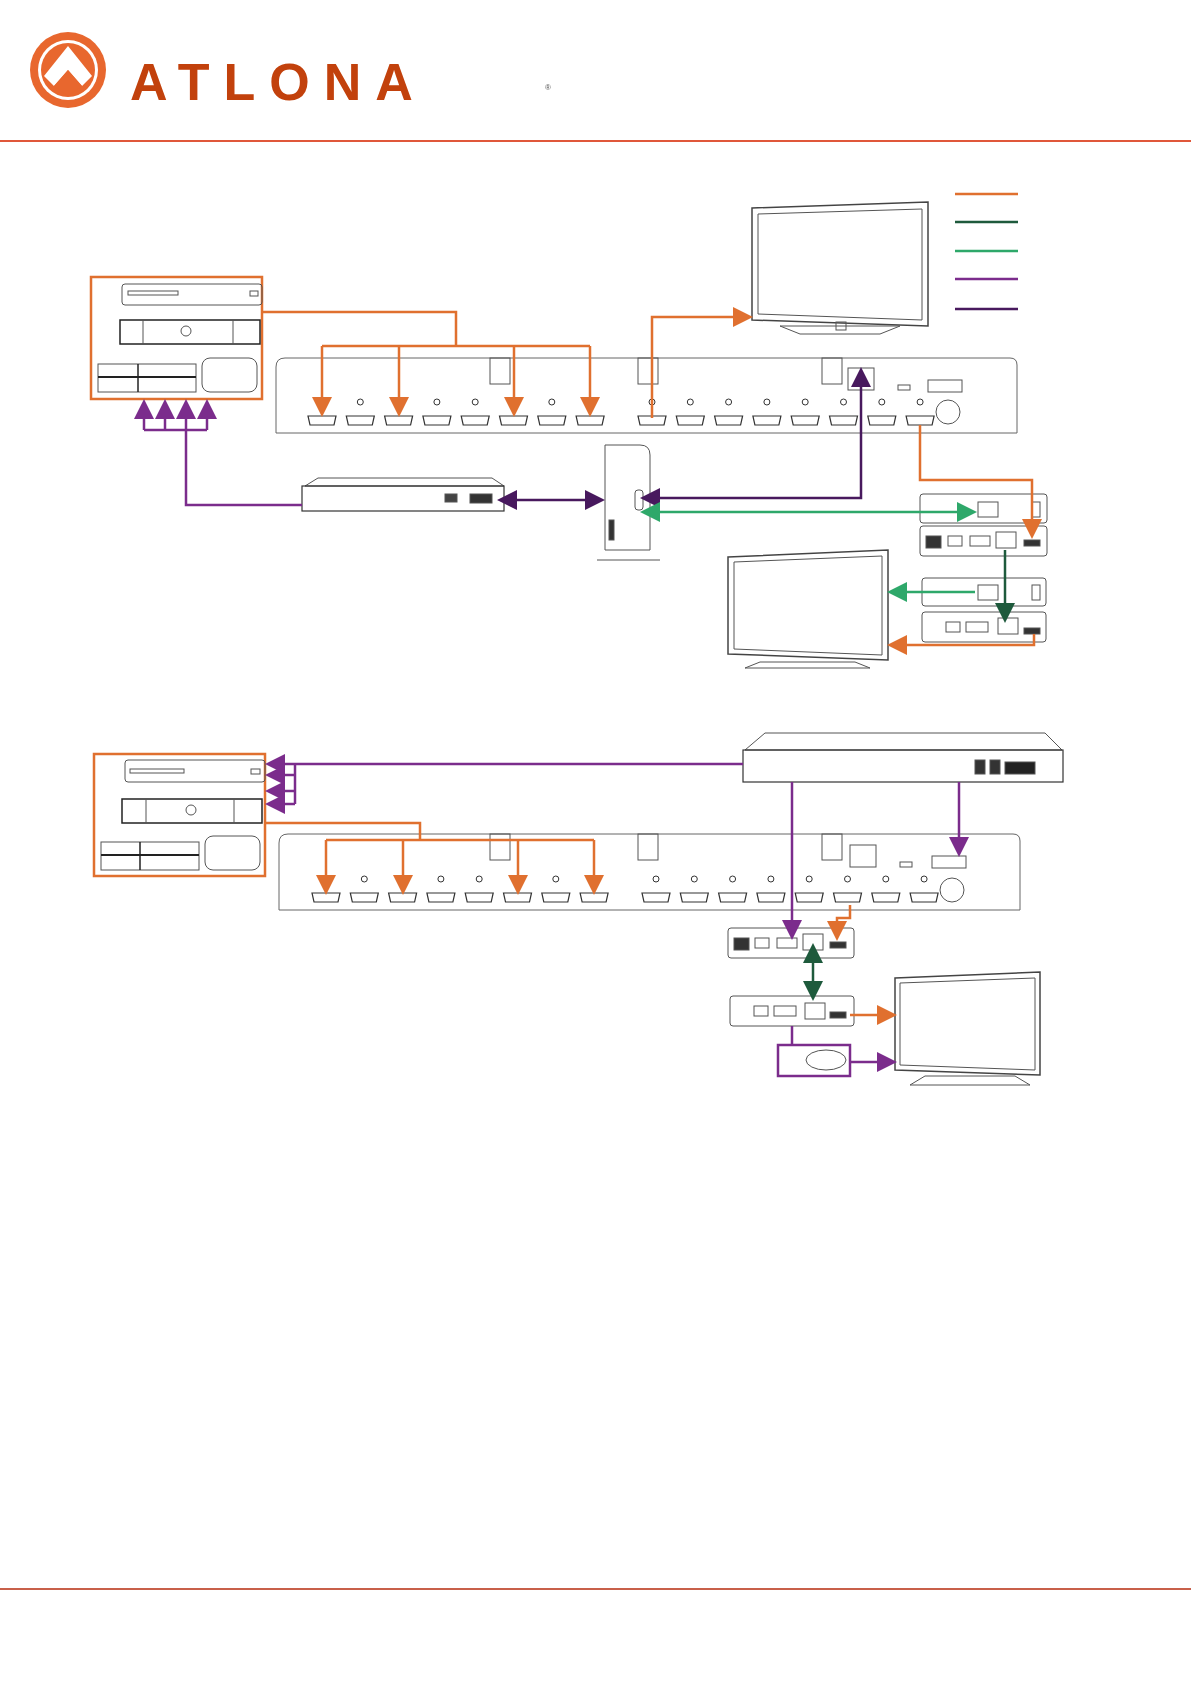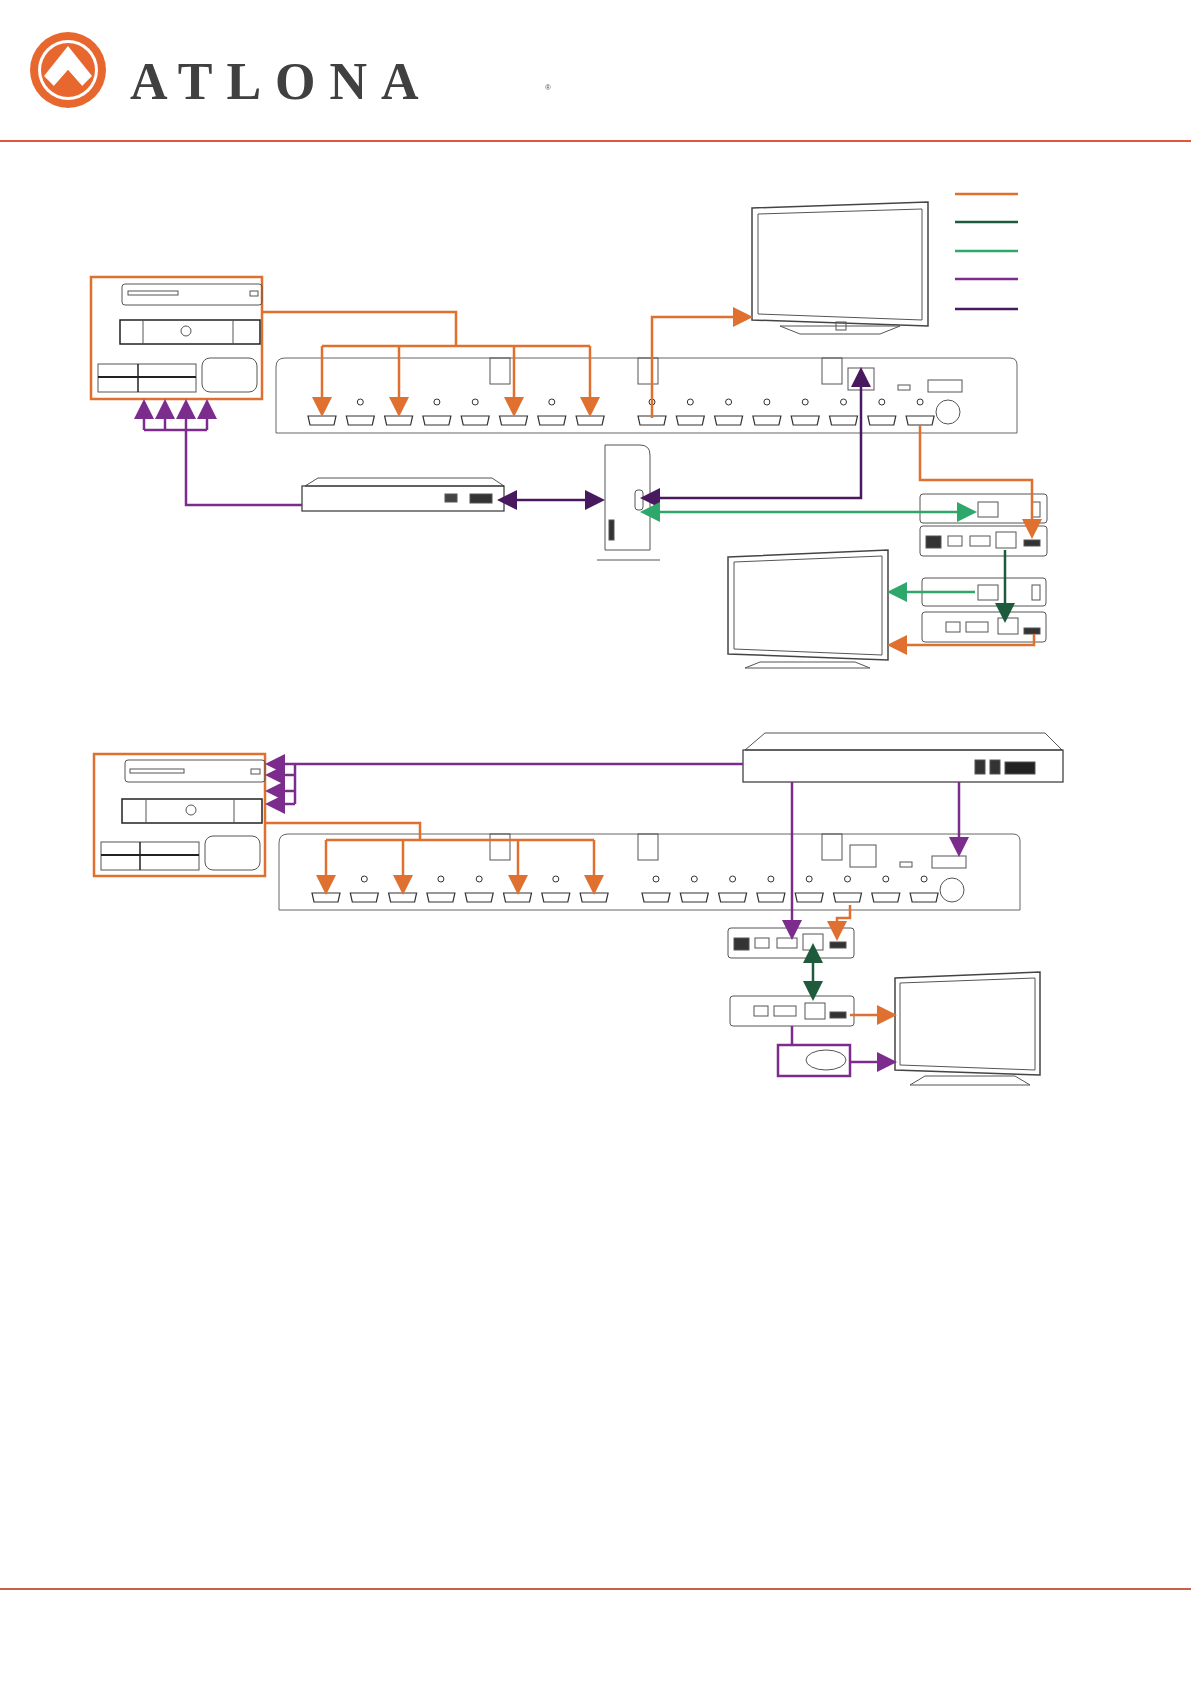--- a/index.html
+++ b/index.html
@@ -1,20 +1,20 @@
 <!DOCTYPE html>
 <html><head>
 <meta charset="utf-8">
 <style>
   html, body { margin:0; padding:0; background:#ffffff; }
   body { width:1191px; height:1684px; position:relative; overflow:hidden; font-family:"Liberation Sans", sans-serif; }
   .abs { position:absolute; }
   #header-rule { left:0; top:140px; width:1191px; height:2px; background:#e0573a; }
   #footer-rule { left:0; top:1588px; width:1191px; height:2px; background:#c8604a; }
-  #logo-word { left:130px; top:52px; font-family:Liberation Serif, serif; font-size:52px; letter-spacing:14px; color:#404040; font-weight:bold; }
+  #logo-word { left:130px; top:52px; font-family:Liberation Sans, sans-serif; font-size:52px; letter-spacing:14px; color:#c2410c; font-weight:bold; }
   #logo-reg { left:545px; top:83px; font-size:8px; color:#555; }
   svg { position:absolute; left:0; top:0; }
 </style>
 </head>
 <body>
 
 <div class="abs" style="left:28px;top:30px;width:80px;height:80px;">
   <svg width="80" height="80" viewBox="0 0 80 80">
     <circle cx="40" cy="40" r="38" fill="#e8672e"></circle>
     <circle cx="40" cy="40" r="30" fill="#ffffff"></circle>

